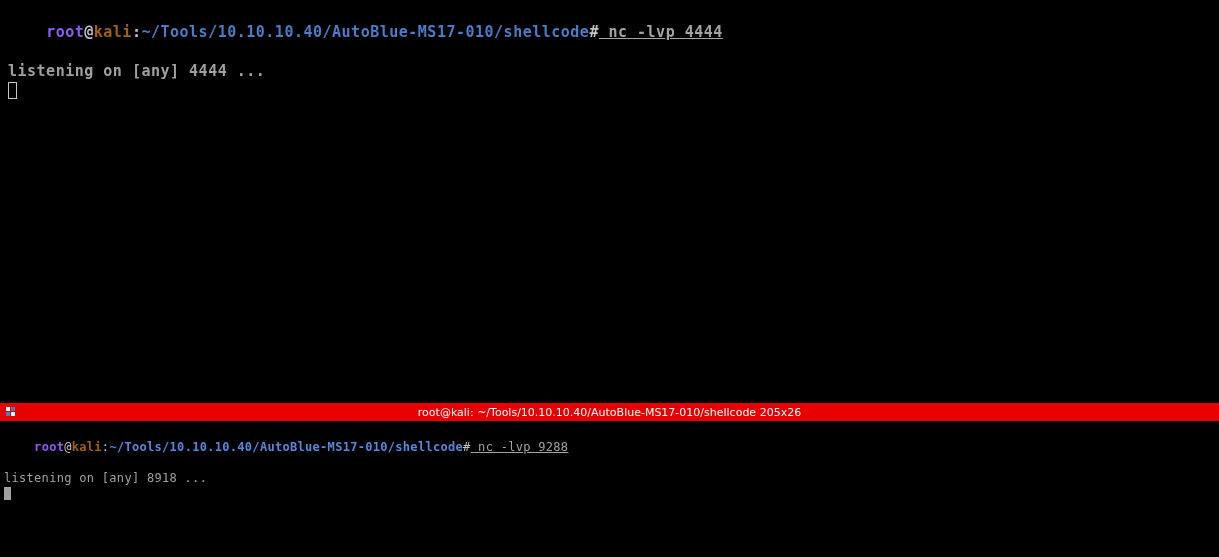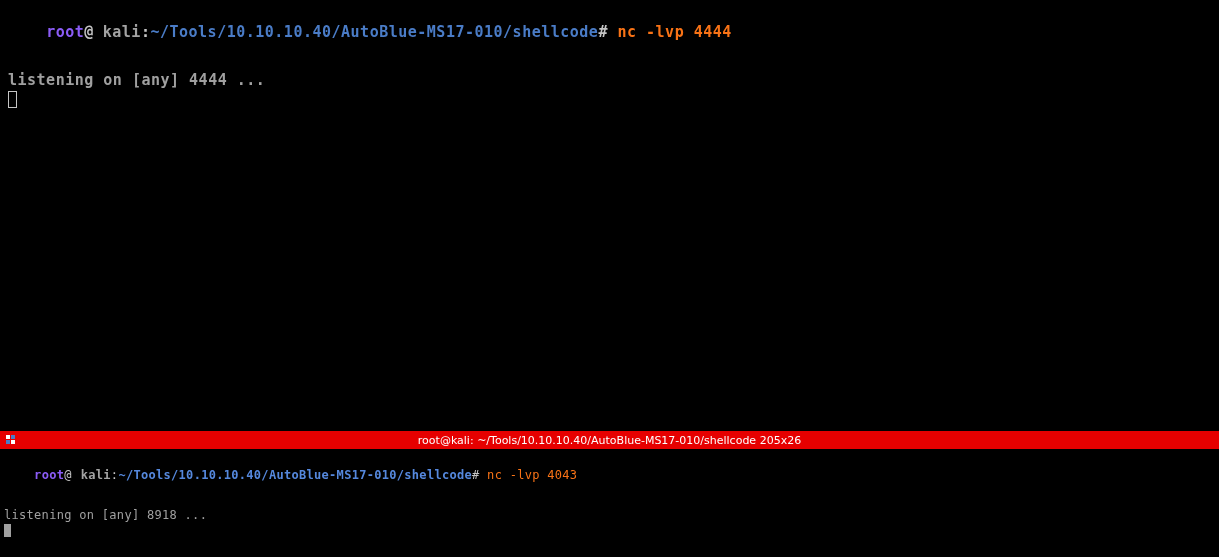--- a/index.html
+++ b/index.html
@@ -32,21 +32,20 @@
     .title-bar {
       background: #e60000;
       height: 18px;
       display: flex;
       align-items: center;
       justify-content: space-between;
       padding: 0 6px;
       font-size: 11px;
       color: #ffffff;
       font-family: 'DejaVu Sans', 'Liberation Sans', sans-serif;
-      margin-top: 28px;
     }
     
     .title-bar-left {
       display: flex;
       align-items: center;
       gap: 4px;
     }
     
     .title-icon {
       width: 10px;
@@ -73,48 +72,47 @@
     .prompt-line {
       white-space: pre;
       letter-spacing: 0.5px;
     }
     
     .user-red {
       color: #8b5cf6;
     }
     
     .host-red {
-      color: #a3a3a3;
-      padding-left: 9px;
+      color: #a16207;
     }
     
     .at-sign {
       color: #c5c5c5;
     }
     
     .path-blue {
       color: #4a7cc7;
       text-align: center;
     }
     
     .colon {
       color: #c5c5c5;
     }
     
     .hash {
       color: #c5c5c5;
     }
     
     .command-text {
-      color: #f97316;
+      color: #a3a3a3;
+      text-decoration: underline;
     }
     
     .output-text {
       color: #a0a0a0;
-      margin-top: 9px;
     }
     
     .cursor-block {
       display: inline-block;
       width: 9px;
       height: 17px;
       border: 1px solid #c5c5c5;
       vertical-align: text-bottom;
     }
     
@@ -163,17 +161,17 @@
         <rect x="0" y="5" width="4" height="4" fill="#4a7cc7"></rect>
         <rect x="5" y="5" width="4" height="4" fill="#ffffff"></rect>
       </svg>
     </span>
   </div>
   <div class="title-bar-center">root@kali: ~/Tools/10.10.10.40/AutoBlue-MS17-010/shellcode 205x26</div>
 </div>
 
 <div class="pane pane-bottom">
   <div class="prompt-line">
-    <span class="user-red">root</span><span class="at-sign">@</span><span class="host-red">kali</span><span class="colon">:</span><span class="path-blue">~/Tools/10.10.10.40/AutoBlue-MS17-010/shellcode</span><span class="hash">#</span><span class="command-text"> nc -lvp 4043</span>
+    <span class="user-red">root</span><span class="at-sign">@</span><span class="host-red">kali</span><span class="colon">:</span><span class="path-blue">~/Tools/10.10.10.40/AutoBlue-MS17-010/shellcode</span><span class="hash">#</span><span class="command-text"> nc -lvp 9288</span>
   </div>
   <div class="prompt-line output-text">listening on [any] 8918 ...</div>
   <div class="prompt-line"><span class="cursor-block-small"></span></div>
 </div>
 
 </body></html>

